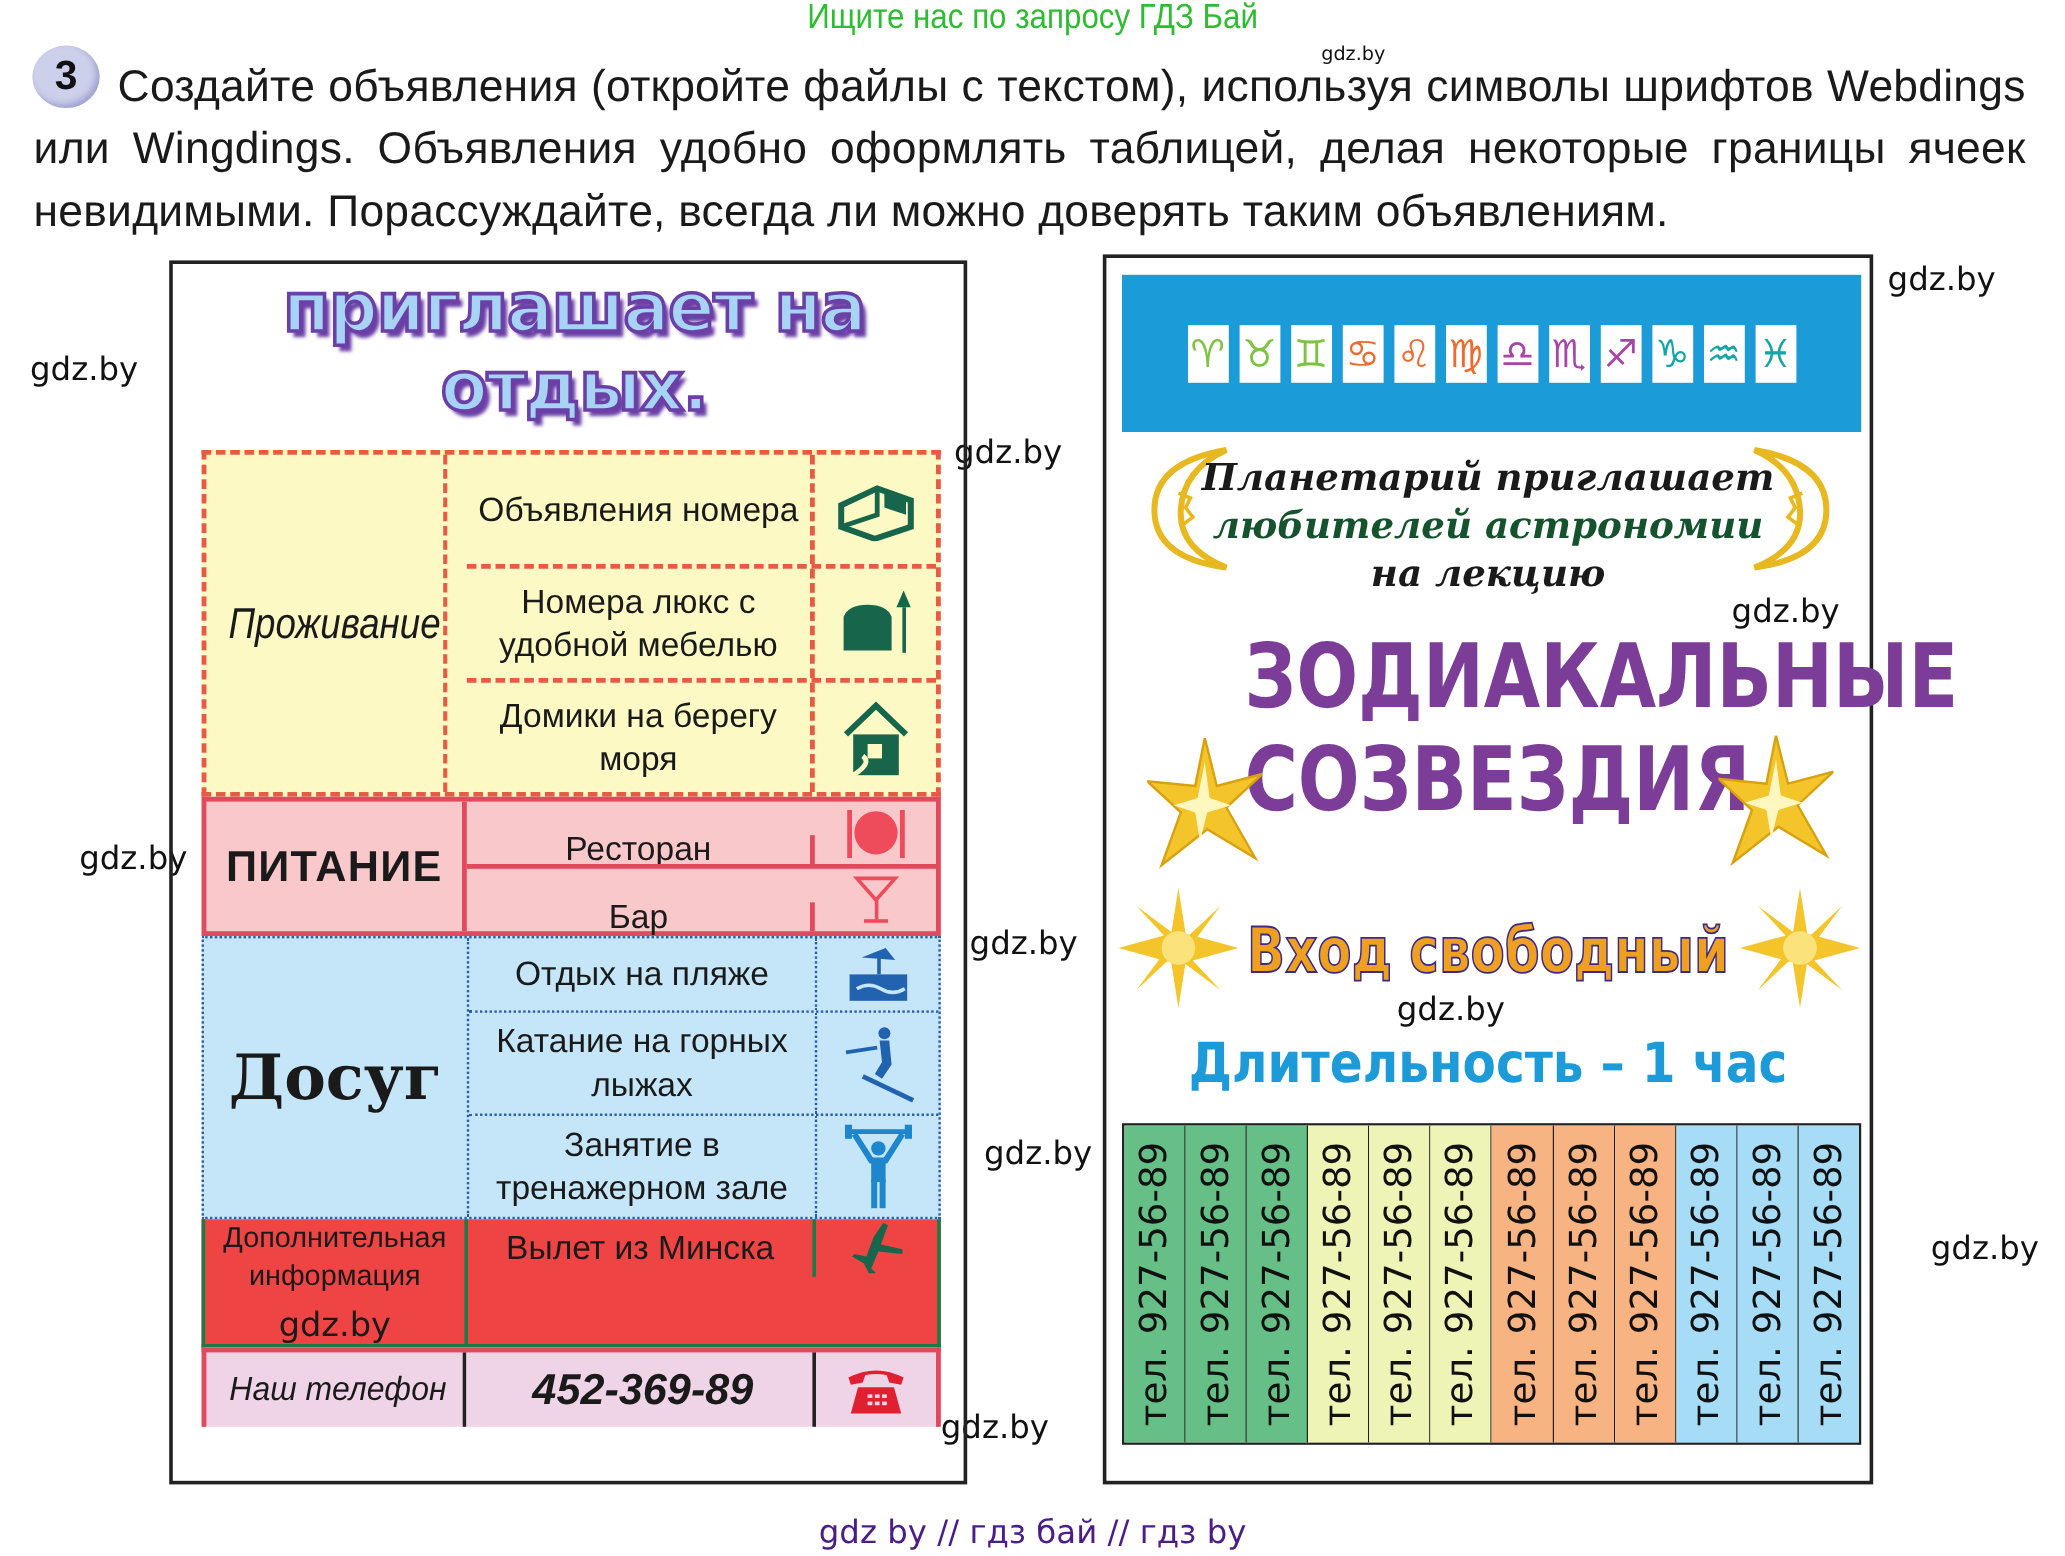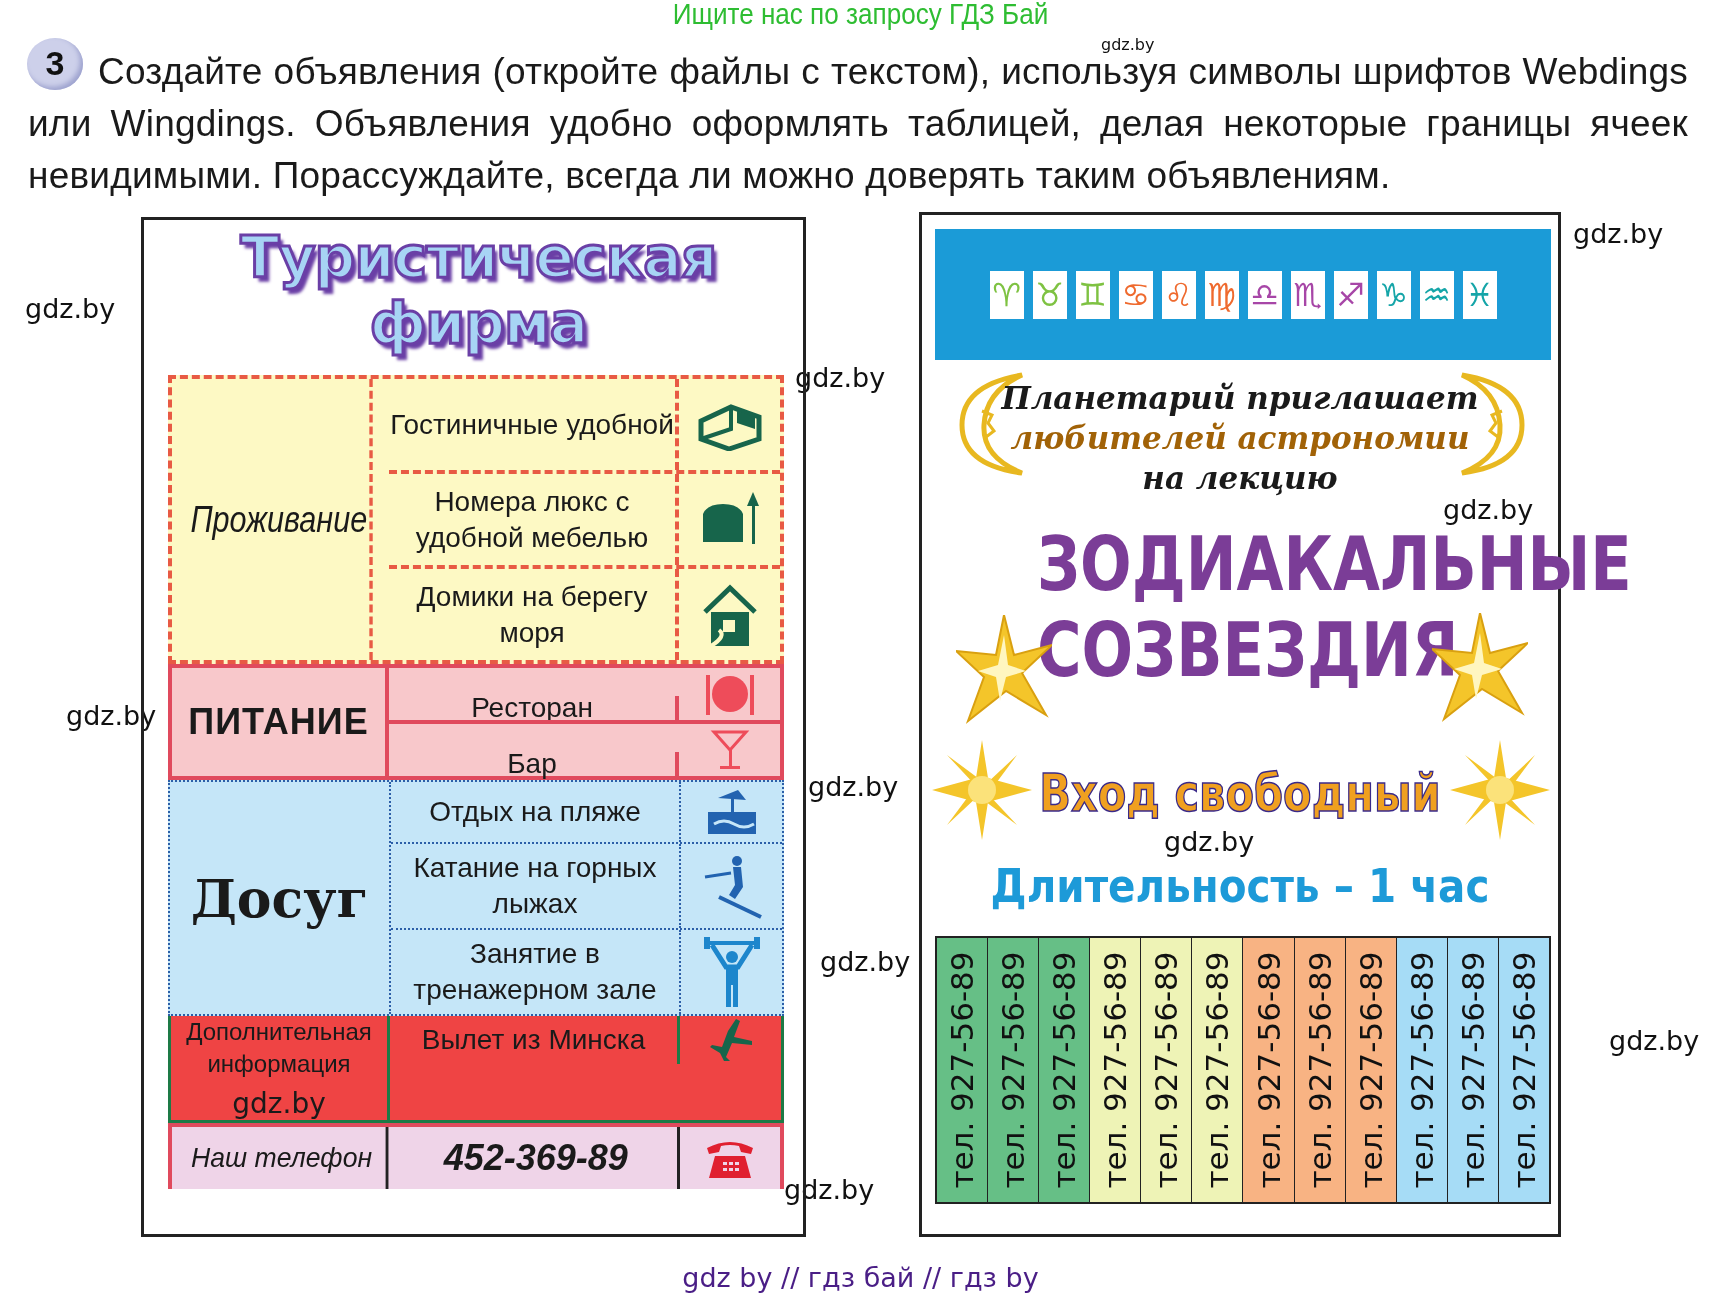--- a/index.html
+++ b/index.html
@@ -51,21 +51,21 @@
   .g-ph{background:#efd4e8;border-top:4px solid #e04a5d;border-left:4px solid #e04a5d;border-right:4px solid #e04a5d;height:62px;font-style:italic;}
   .g-ph .c1{border-right:3px solid #222;font-size:28px;transform:scaleX(.95);}
   .g-ph .c2{border-right:3px solid #222;font-weight:bold;font-size:36px;}
   .icon svg{display:block;}
 
   
   .right-poster{left:919px;top:212px;width:642px;height:1025px;border:3px solid #222;box-sizing:border-box;}
   .zodiac-band{position:absolute;left:13px;top:14px;width:616px;height:131px;background:#1b9bd7;display:flex;align-items:center;justify-content:center;gap:9px;}
   .zsign{width:34px;height:48px;background:#fff;display:flex;align-items:center;justify-content:center;font-size:32px;font-family:"DejaVu Sans",sans-serif;}
   .plan{position:absolute;left:0;width:100%;top:163px;text-align:center;font-family:"DejaVu Serif",serif;font-style:italic;font-weight:bold;font-size:31px;line-height:40px;}
-  .plan .red{color:#a16207;}
+  .plan .red{color:#14532d;}
   .zod-title{position:absolute;left:70px;top:308px;width:500px;text-align:center;font-family:"DejaVu Sans",sans-serif;font-weight:bold;font-size:74px;line-height:82px;color:#7b3d97;transform:scaleX(.82);transform-origin:center;}
   .zod-title div:nth-child(2){margin-top:4px;}
   .free{position:absolute;left:0;width:100%;top:548px;text-align:center;font-family:"DejaVu Sans",sans-serif;font-weight:bold;font-size:52px;color:#f0a020;-webkit-text-stroke:1.5px #3a2a8a;transform:scaleX(.8);}
   .dur{position:absolute;left:0;width:100%;top:644px;text-align:center;font-family:"DejaVu Sans",sans-serif;font-weight:bold;font-size:46px;color:#1d9ad8;transform:scaleX(.88);}
   .tabs{position:absolute;left:13px;top:721px;width:616px;height:268px;display:flex;border:2px solid #222;box-sizing:border-box;}
   .tab{flex:1;border-right:1.5px solid #222;position:relative;overflow:hidden;}
   .tab:last-child{border-right:none;}
   .tab span{position:absolute;left:50%;top:50%;transform:translate(-50%,-50%) rotate(-90deg);white-space:nowrap;font-size:31px;font-family:"DejaVu Sans",sans-serif;color:#111;}
   .moon{position:absolute;}
   .star{position:absolute;}
@@ -86,31 +86,30 @@
 <div class="wm" style="left:1573px;top:218px;">gdz.by</div>
 <div class="wm" style="left:1443px;top:494px;">gdz.by</div>
 <div class="wm" style="left:1164px;top:826px;">gdz.by</div>
 <div class="wm" style="left:1609px;top:1025px;">gdz.by</div>
 
 <div class="abs task-num">3</div>
 <div class="abs task-text"><span class="indent"></span><span>Создайте объявления (откройте файлы с текстом), используя символы шрифтов Webdings или Wingdings. Объявления удобно оформлять таблицей, делая некоторые границы ячеек невидимыми. Порассуждайте, всегда ли можно доверять таким объявлениям.</span></div>
 
 <div class="abs left-poster">
   <div class="lp-title">
-    <div>Туристическая фирма</div>
     <div>приглашает на отдых.</div>
   </div>
 
   <div class="lp-table">
 
     <div class="grp g-acc">
       <div class="c1">Проживание</div>
       <div class="stack">
         <div class="sub">
-          <div class="c2">Гостиничные удобной</div>
+          <div class="c2">Объявления номера</div>
           <div class="c3 icon">
             <svg width="66" height="52" viewBox="0 0 66 52">
                 <path d="M4 22 L34 8 L62 18 L62 40 L32 50 L4 40Z" fill="none" stroke="#17654b" stroke-width="5"></path>
                 <path d="M34 8 L34 30 L4 40" fill="none" stroke="#17654b" stroke-width="4"></path>
                 <path d="M40 12 L58 18 L58 30 L40 24Z" fill="#17654b"></path>
               </svg>
           </div>
         </div>
         <div class="sub">
           <div class="c2">Номера люкс с удобной мебелью</div>

